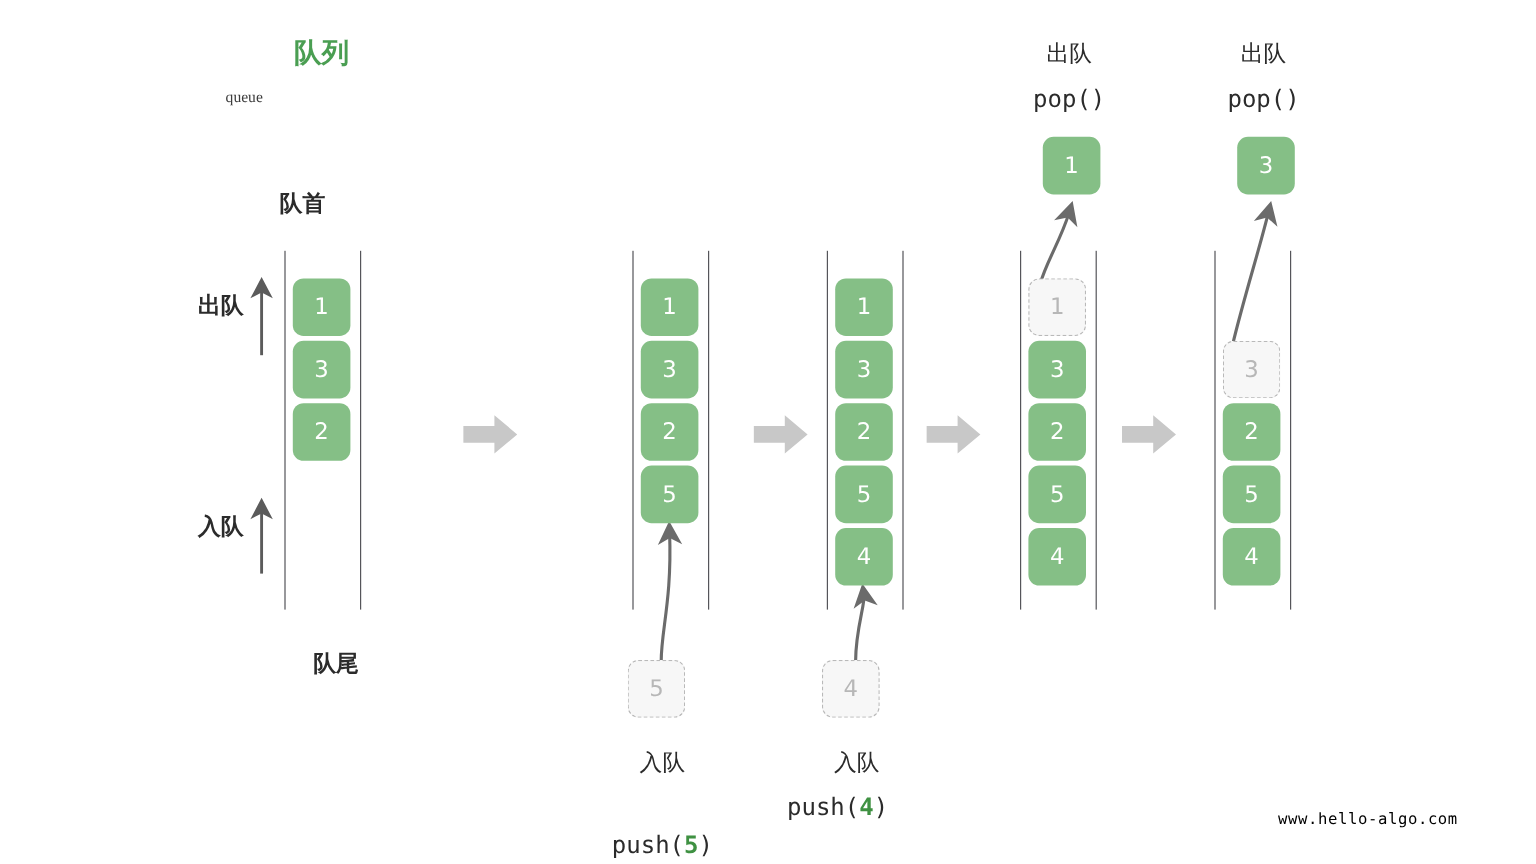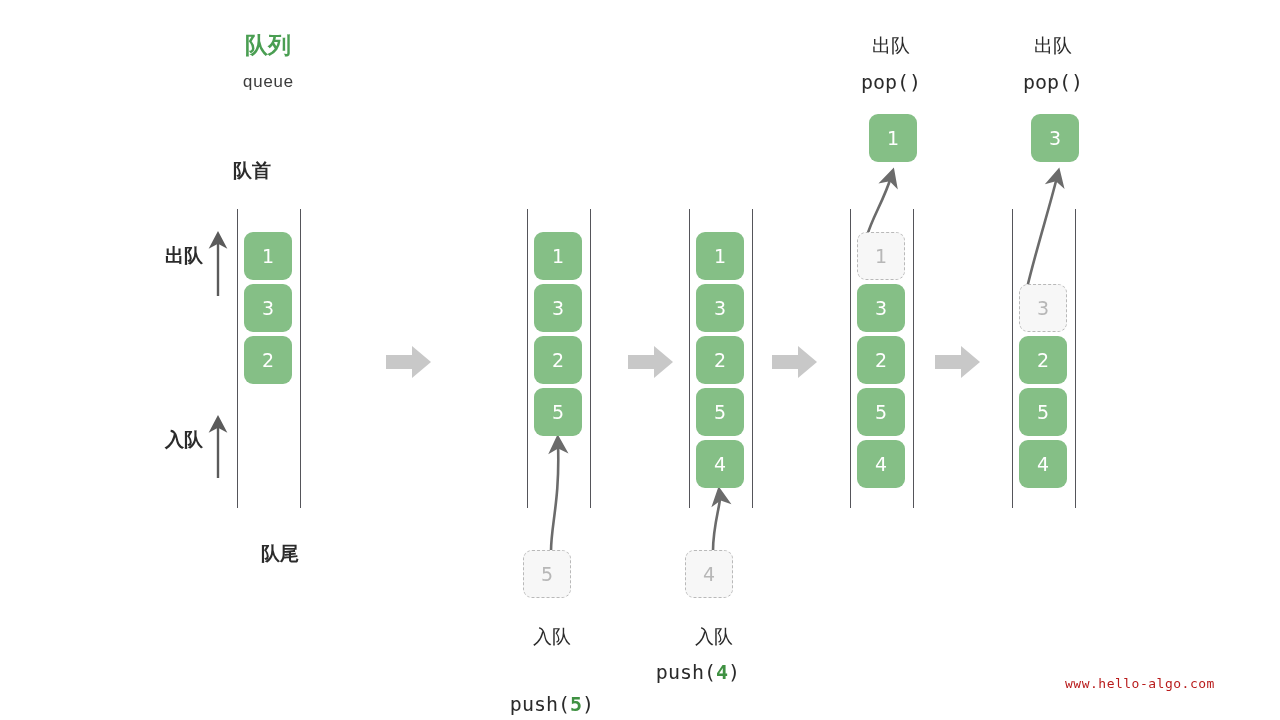--- a/index.html
+++ b/index.html
@@ -27,24 +27,24 @@
   
   .title-cn {
     font-size: 23px;
     font-weight: bold;
     color: #4a9e52;
     text-align: center;
     white-space: nowrap;
     line-height: 1;
   }
   .title-en {
-    font-family: Liberation Mono, monospace;
-    font-size: 17px;
+    font-family: Liberation Serif, serif;
+    font-size: 13px;
     color: #3c3c3c;
-    text-align: center;
+    text-align: left;
     white-space: nowrap;
     line-height: 1;
   }
   .label-cn {
     font-size: 19px;
     font-weight: bold;
     color: #2b2b2b;
     text-align: center;
     white-space: nowrap;
     line-height: 1;
@@ -62,21 +62,21 @@
     color: #2b2b2b;
     text-align: center;
     white-space: nowrap;
     line-height: 1;
   }
   .op-code .hl { color: #3f9142; font-weight: bold; }
 
   .watermark {
     font-family: "DejaVu Sans Mono", "Liberation Mono", monospace;
     font-size: 13px;
-    color: #b91c1c;
+    color: #000000;
     white-space: nowrap;
     letter-spacing: 0.5px;
   }
 
   
   .rail {
     position: absolute;
     width: 1.6px;
     background: #55555a;
   }

